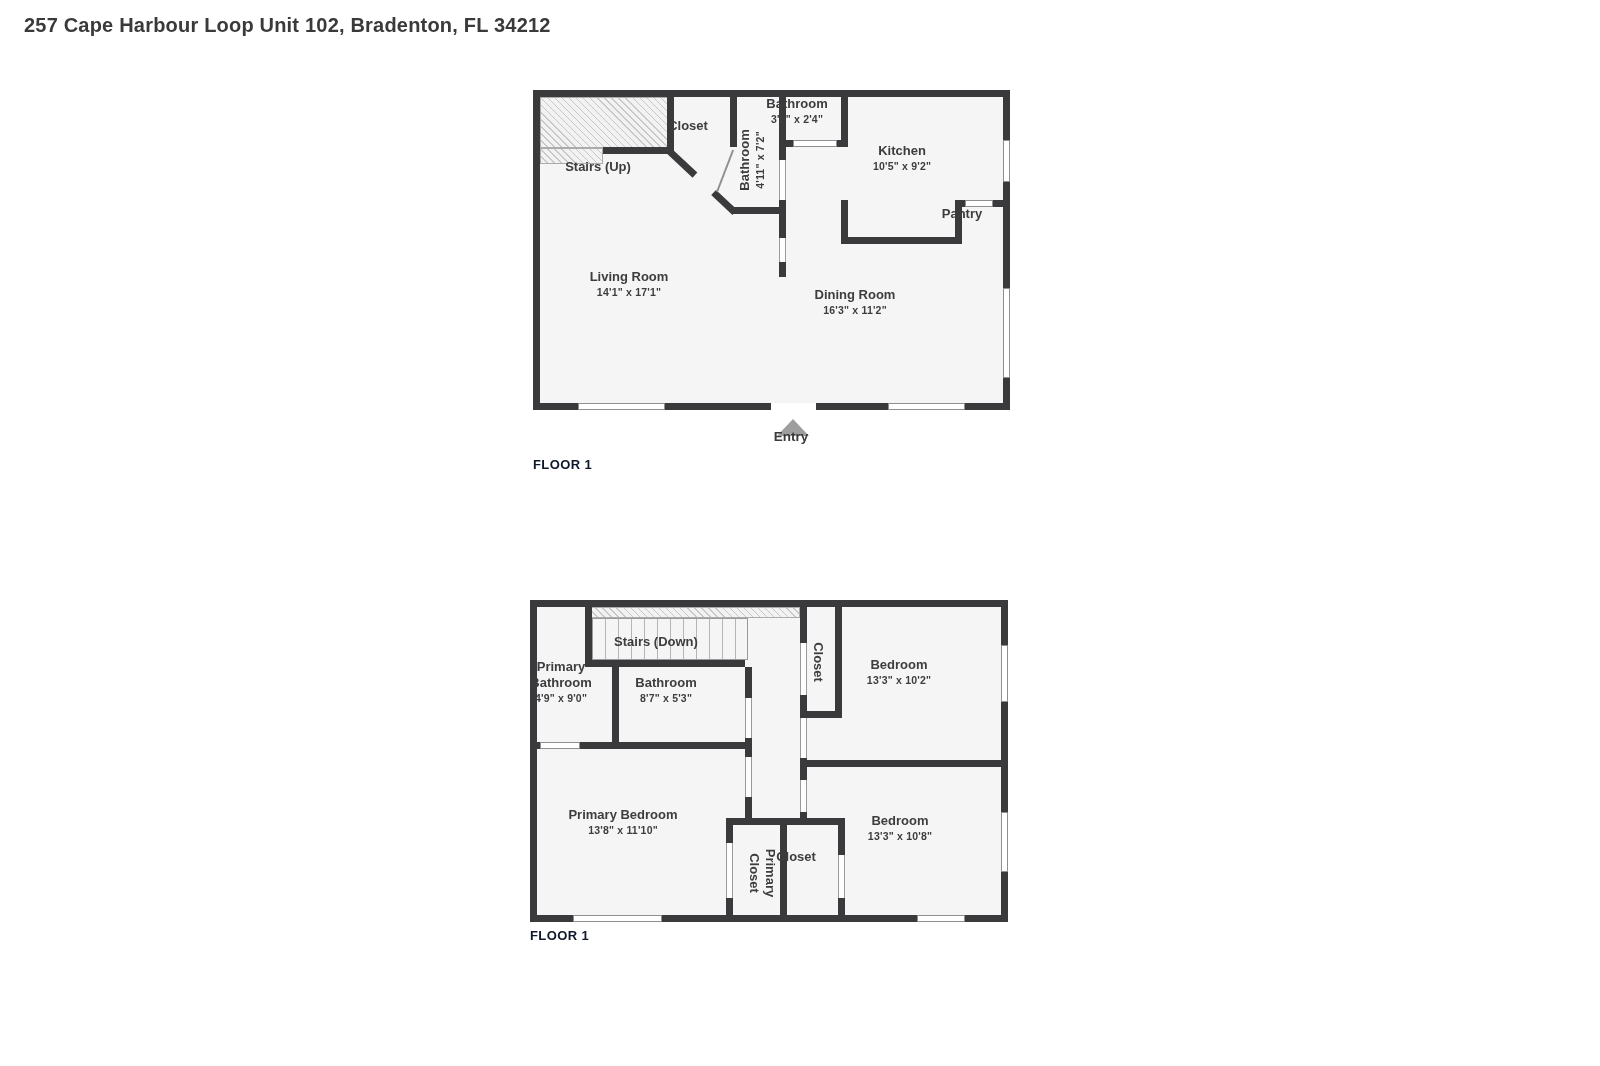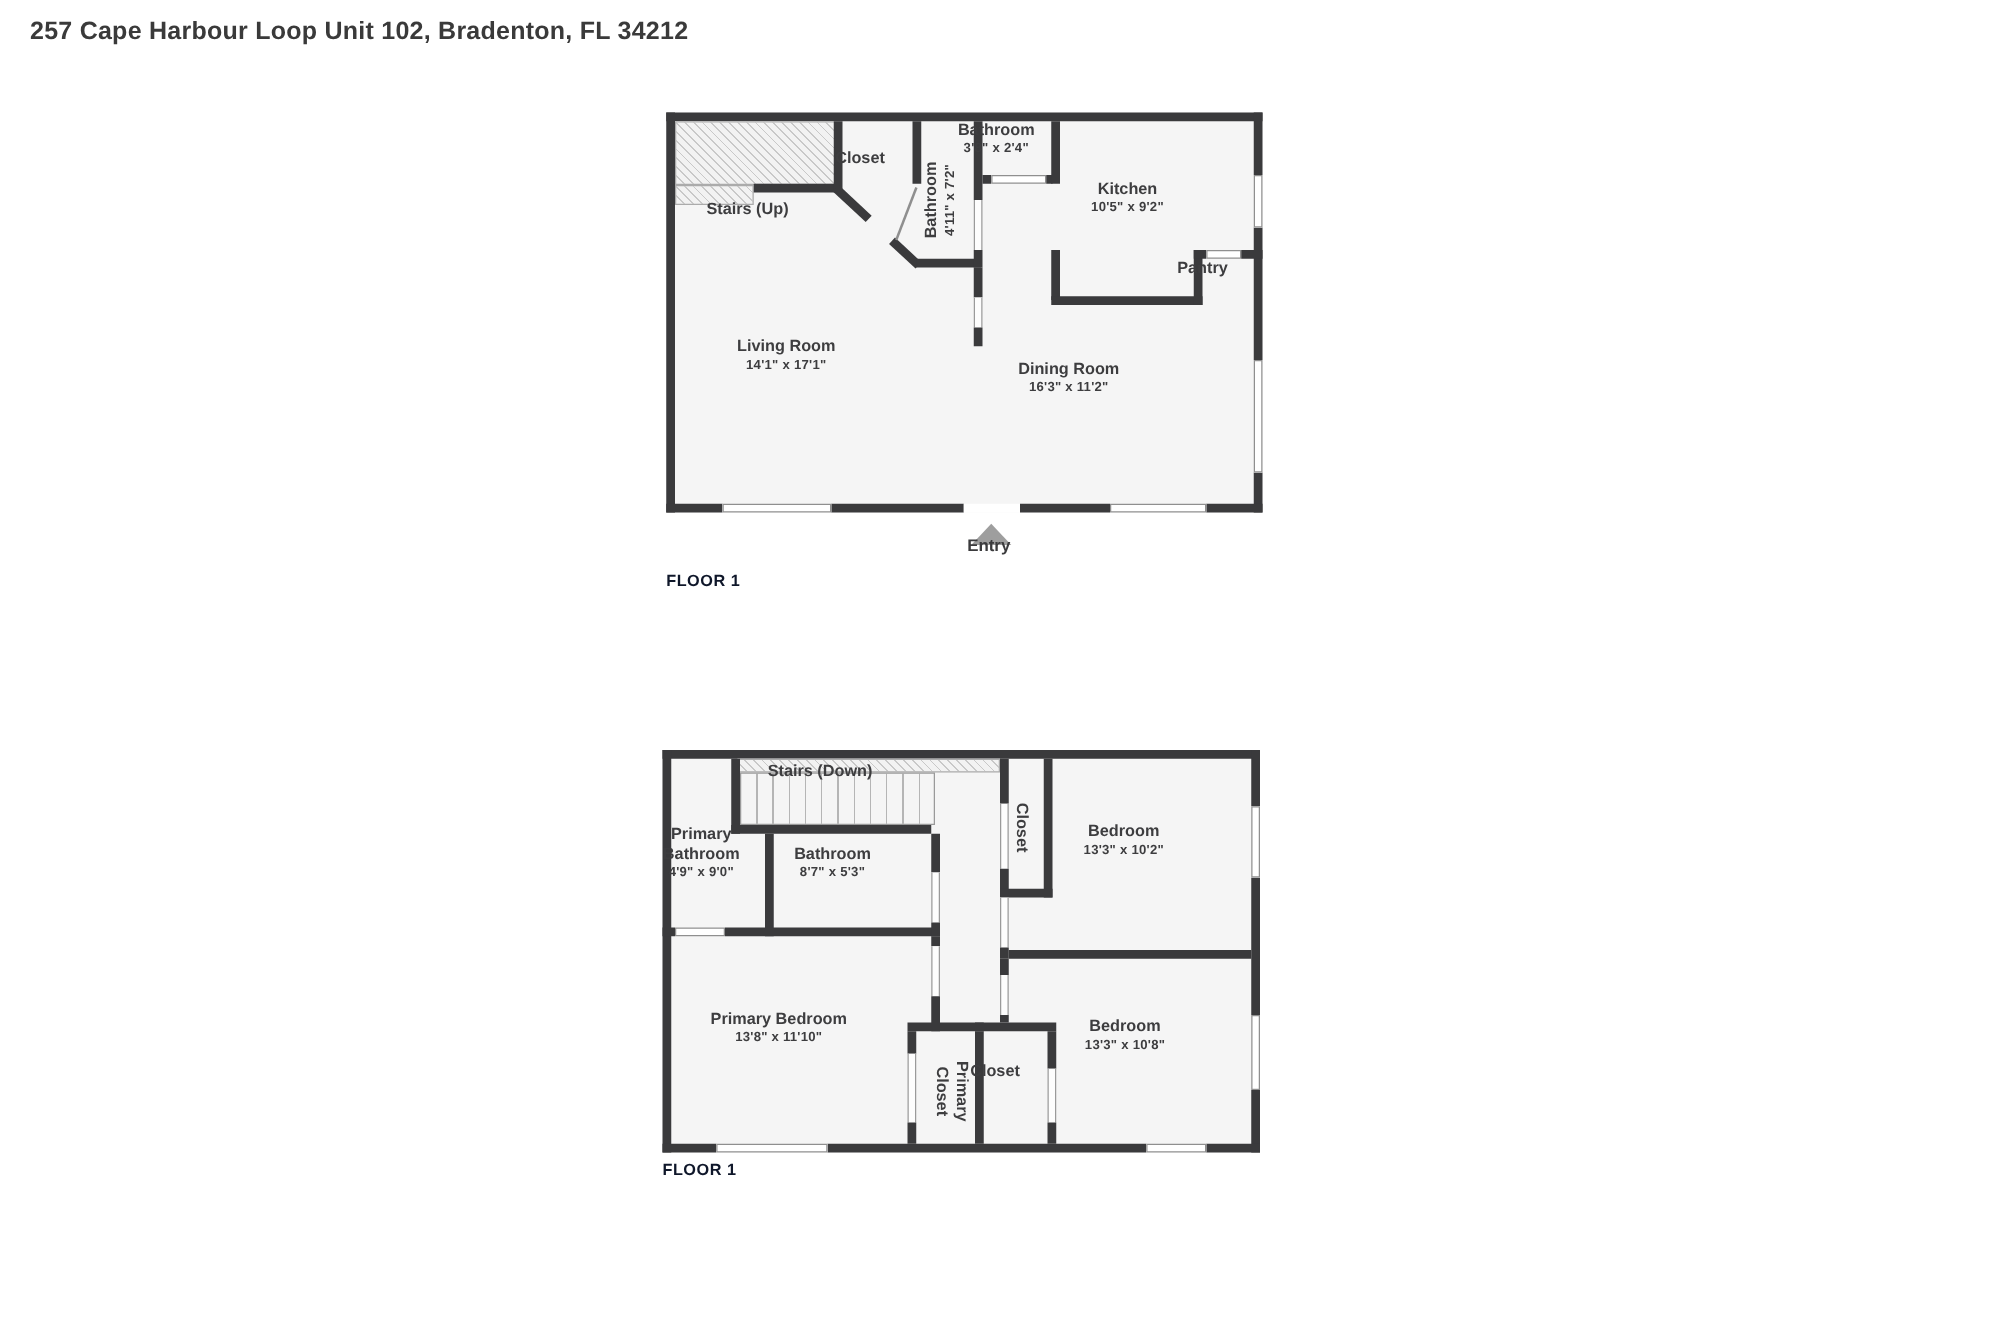--- a/index.html
+++ b/index.html
@@ -168,21 +168,21 @@
     <div class="w" style="left:270px;top:95px;width:7px;height:23px;"></div>
     <div class="w" style="left:305px;top:7px;width:7px;height:111px;"></div>
     <div class="w" style="left:270px;top:111px;width:42px;height:7px;"></div>
     <div class="dv" style="left:270px;top:118px;width:7px;height:40px;"></div>
     <div class="w" style="left:270px;top:158px;width:7px;height:9px;"></div>
     <div class="w" style="left:277px;top:160px;width:194px;height:7px;"></div>
     <div class="w" style="left:270px;top:167px;width:7px;height:13px;"></div>
     <div class="dv" style="left:270px;top:180px;width:7px;height:32px;"></div>
     <div class="w" style="left:270px;top:212px;width:7px;height:6px;"></div>
 
-    <div class="rlabel" style="left:126px;top:17px;text-align:right;">
+    <div class="rlabel" style="left:126px;top:42px;text-align:right;">
       <span class="rname">Stairs (Down)</span>
     </div>
     <div class="rlabel" style="left:31px;top:82px;">
       <span class="rname wrap">Primary Bathroom</span>
       <span class="rdims">4'9" x 9'0"</span>
     </div>
     <div class="rlabel" style="left:136px;top:90px;">
       <span class="rname">Bathroom</span>
       <span class="rdims">8'7" x 5'3"</span>
     </div>

